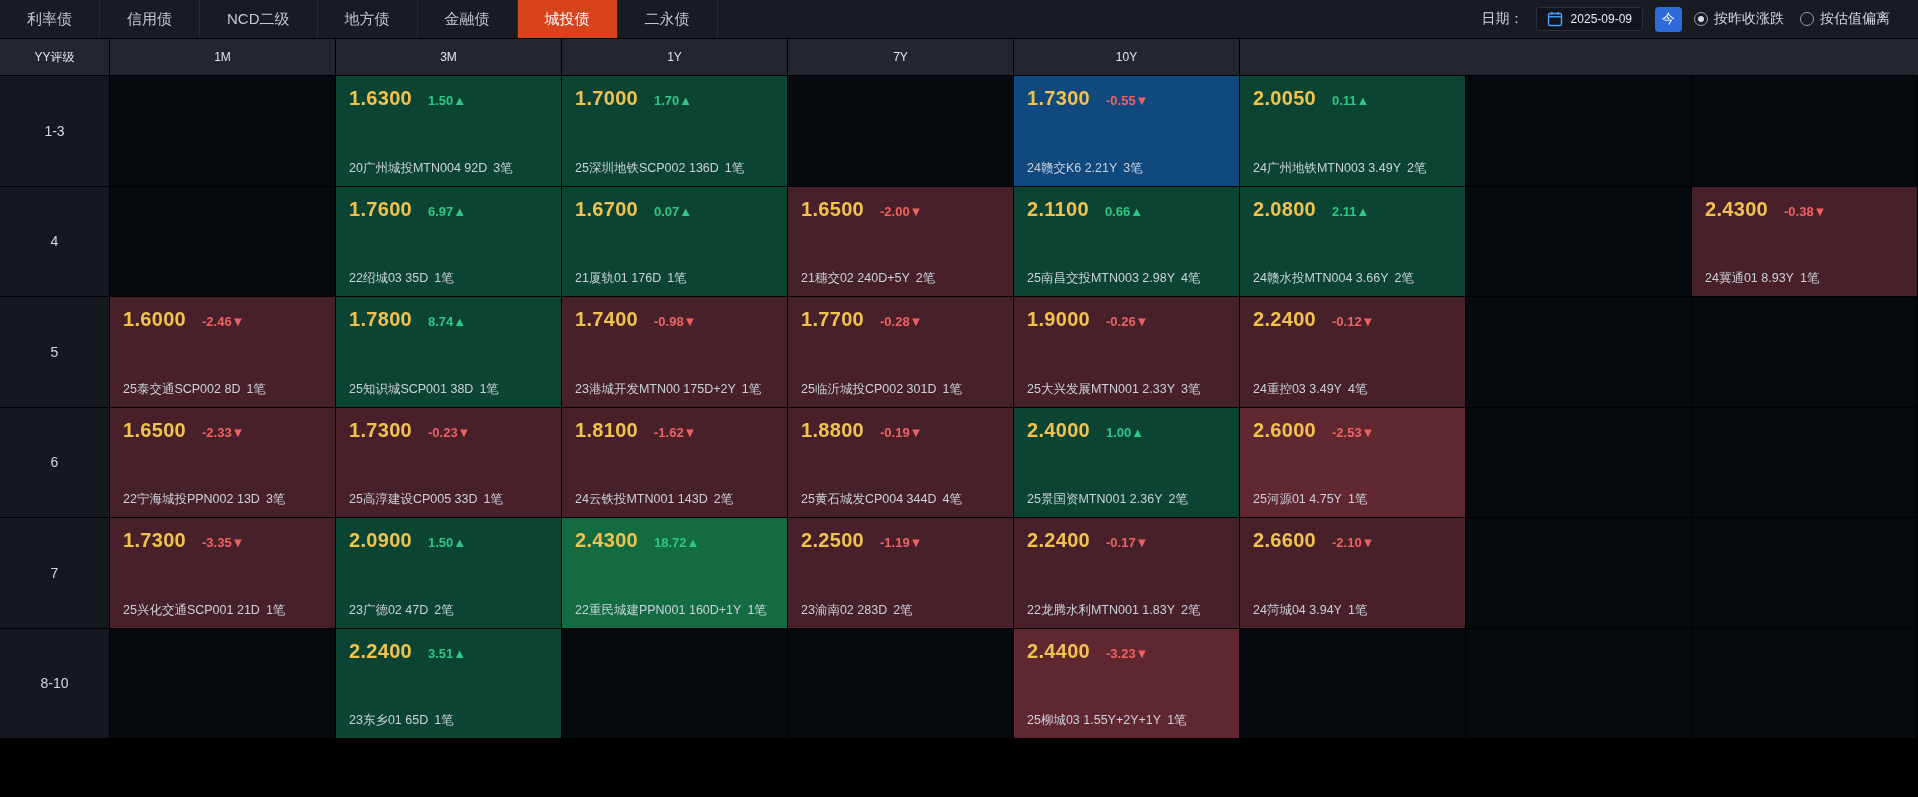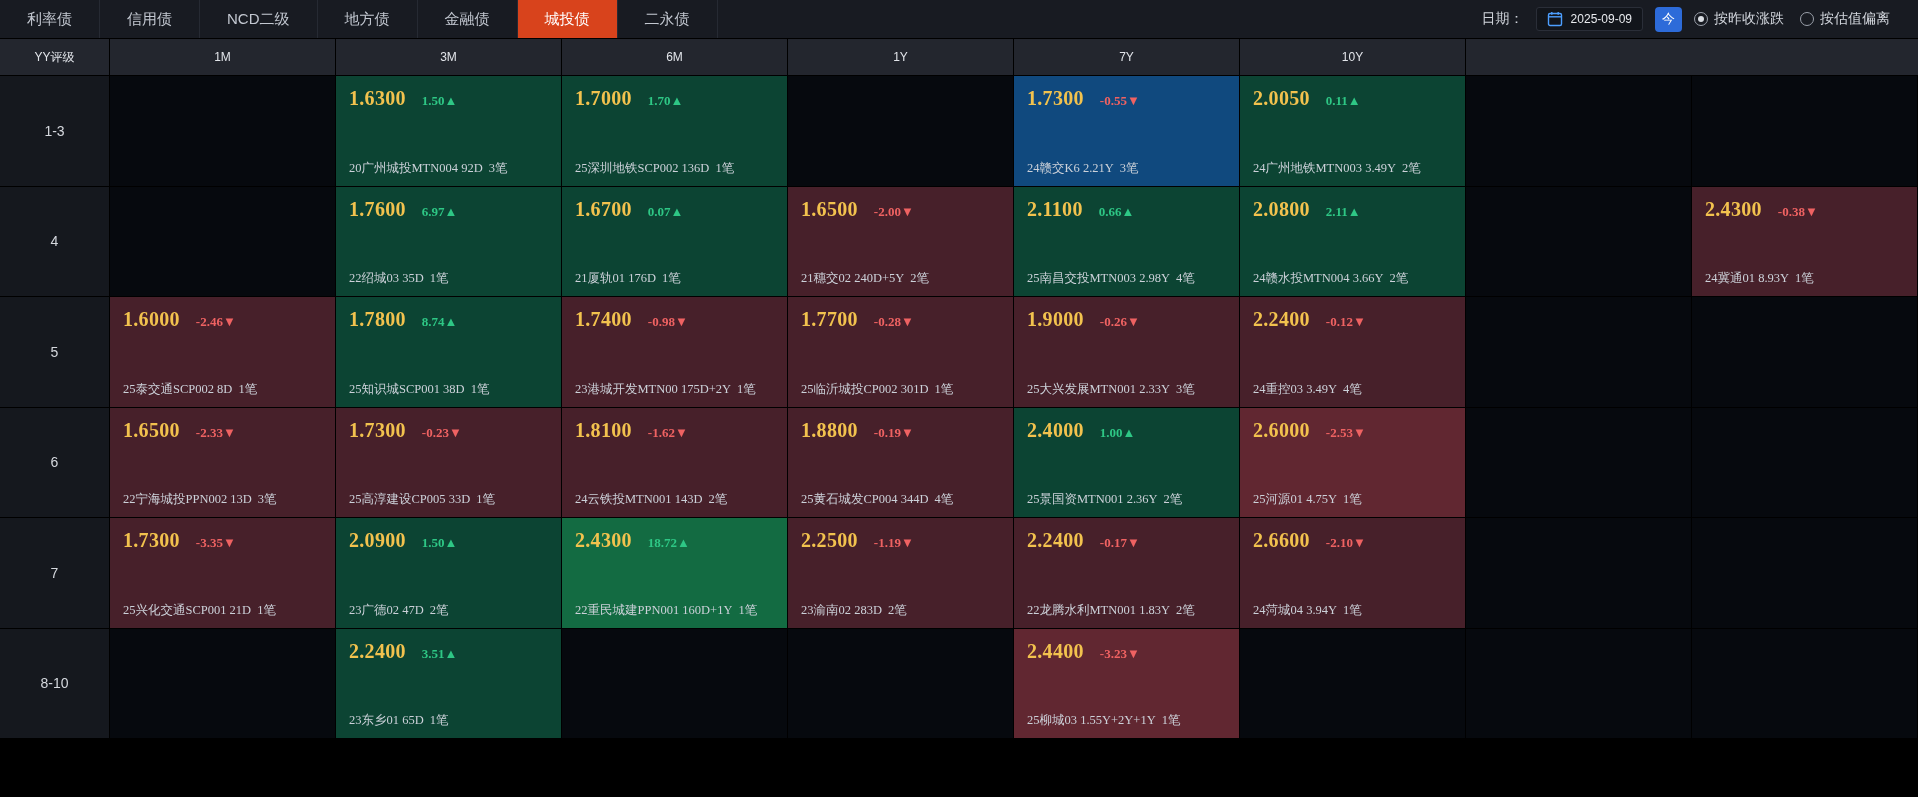--- a/index.html
+++ b/index.html
@@ -39,21 +39,21 @@
   .col-head { display:flex; align-items:center; justify-content:center;
     color:#e2e5ea; font-size:12px; border-right:1px solid #000;text-align:center; }
   .grid-rows { flex:1; display:flex; flex-direction:column; }
   .grid-row { flex:1; display:grid; grid-template-columns:110px repeat(8,1fr);
     border-bottom:1px solid #000; min-height:0; }
   .rating-cell { display:flex; align-items:center; justify-content:center;
     background:var(--rating-bg,#15181e); color:#d5d8de; font-size:14px;
     border-right:1px solid #000; }
   .cell { position:relative; border-right:1px solid #000; padding:11px 13px;
     overflow:hidden; }
-  .cell[data-interactable="true"] { cursor:pointer;font-family:Liberation Serif, serif; }
+  .cell[data-interactable="true"] { cursor:pointer; }
   .bg-empty  { background:var(--empty-bg,#06090e); }
   .bg-green  { background:var(--green-bg,#0c4433); }
   .bg-green2 { background:var(--green2-bg,#136b42); }
   .bg-red    { background:var(--red-bg,#47202a); }
   .bg-red2   { background:var(--red2-bg,#612731); }
   .bg-blue   { background:var(--blue-bg,#10497e); }
   .cell-top { display:flex; align-items:baseline; gap:16px; }
   .yield { font-size:20px; font-weight:bold; color:var(--yield,#f2c24e);
     letter-spacing:.3px; }
   .chg { font-size:13px; font-weight:bold; }
@@ -104,21 +104,20 @@
             <span class="radio-label" data-interactable="false">按估值偏离</span>
           </div>
         </div>
     </div>
   </div>
 
   <div class="grid-header" id="grid-header" data-interactable="false">
       <div class="col-head" data-interactable="false">YY评级</div>
       <div class="col-head" data-interactable="false">1M</div>
       <div class="col-head" data-interactable="false">3M</div>
-      <div class="col-head" data-interactable="false">6M</div>
       <div class="col-head" data-interactable="false">1Y</div>
       <div class="col-head" data-interactable="false">7Y</div>
       <div class="col-head" data-interactable="false">10Y</div>
     </div>
 
   <div class="grid-rows" id="grid-rows" data-interactable="false">
       <div class="grid-row" data-interactable="false">
         <div class="rating-cell" data-interactable="false">1-3</div>
         <div class="cell bg-empty" data-interactable="false"></div>
         <div class="cell bg-green" data-interactable="true">

